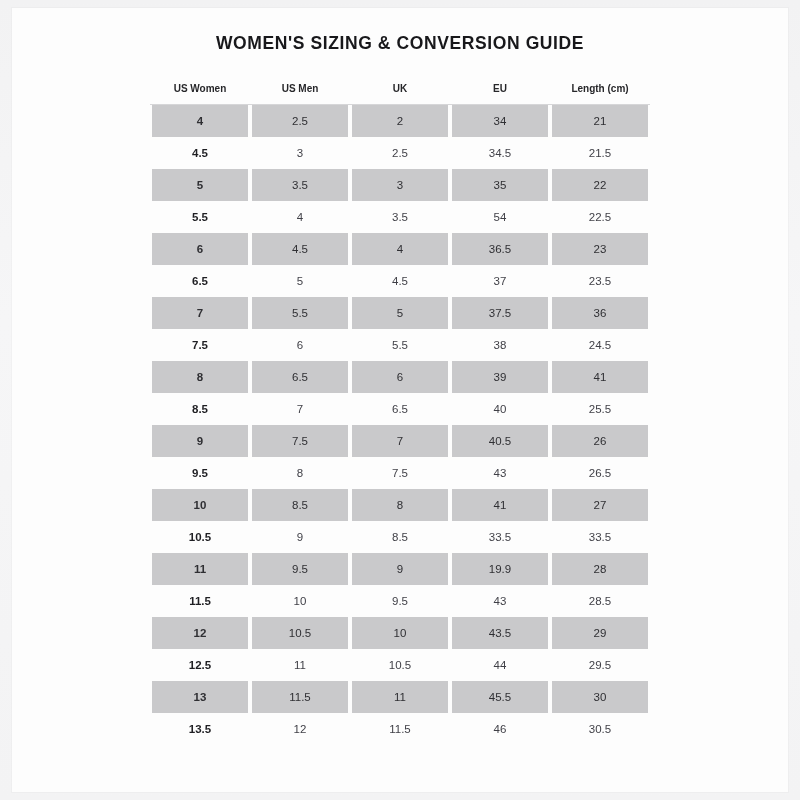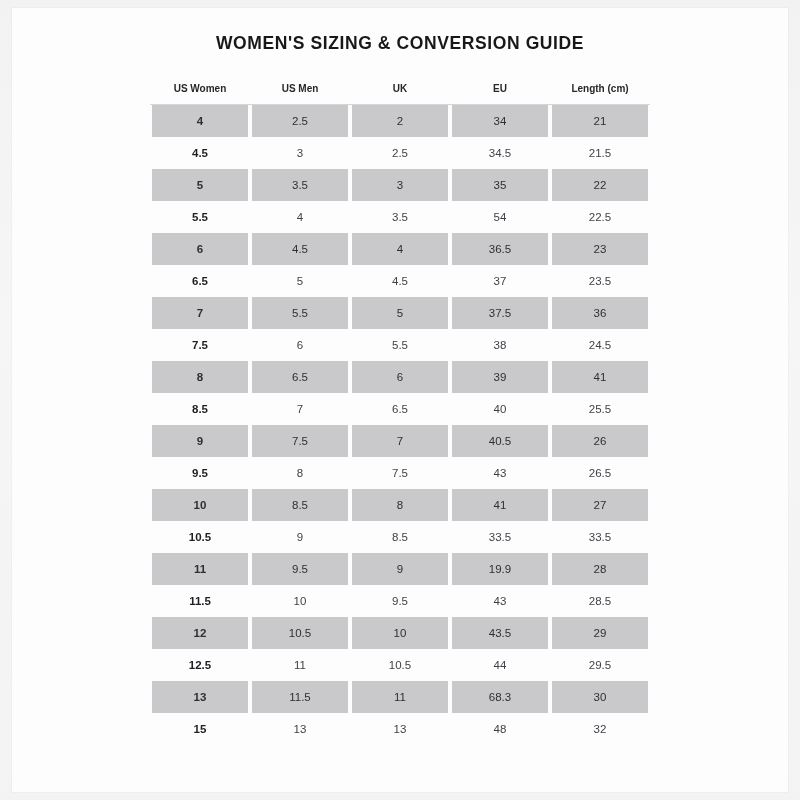--- a/index.html
+++ b/index.html
@@ -231,26 +231,26 @@
             <td class="first-col">12.5</td>
             <td>11</td>
             <td>10.5</td>
             <td>44</td>
             <td>29.5</td>
           </tr>
           <tr class="shaded">
             <td class="first-col">13</td>
             <td>11.5</td>
             <td>11</td>
-            <td>68.3</td>
+            <td>45.5</td>
             <td>30</td>
           </tr>
           <tr class="plain">
-            <td class="first-col">15</td>
-            <td>13</td>
-            <td>13</td>
-            <td>48</td>
-            <td>32</td>
+            <td class="first-col">13.5</td>
+            <td>12</td>
+            <td>11.5</td>
+            <td>46</td>
+            <td>30.5</td>
           </tr>
         </tbody>
     </table>
   </div>
 </div>
 
 </body></html>

